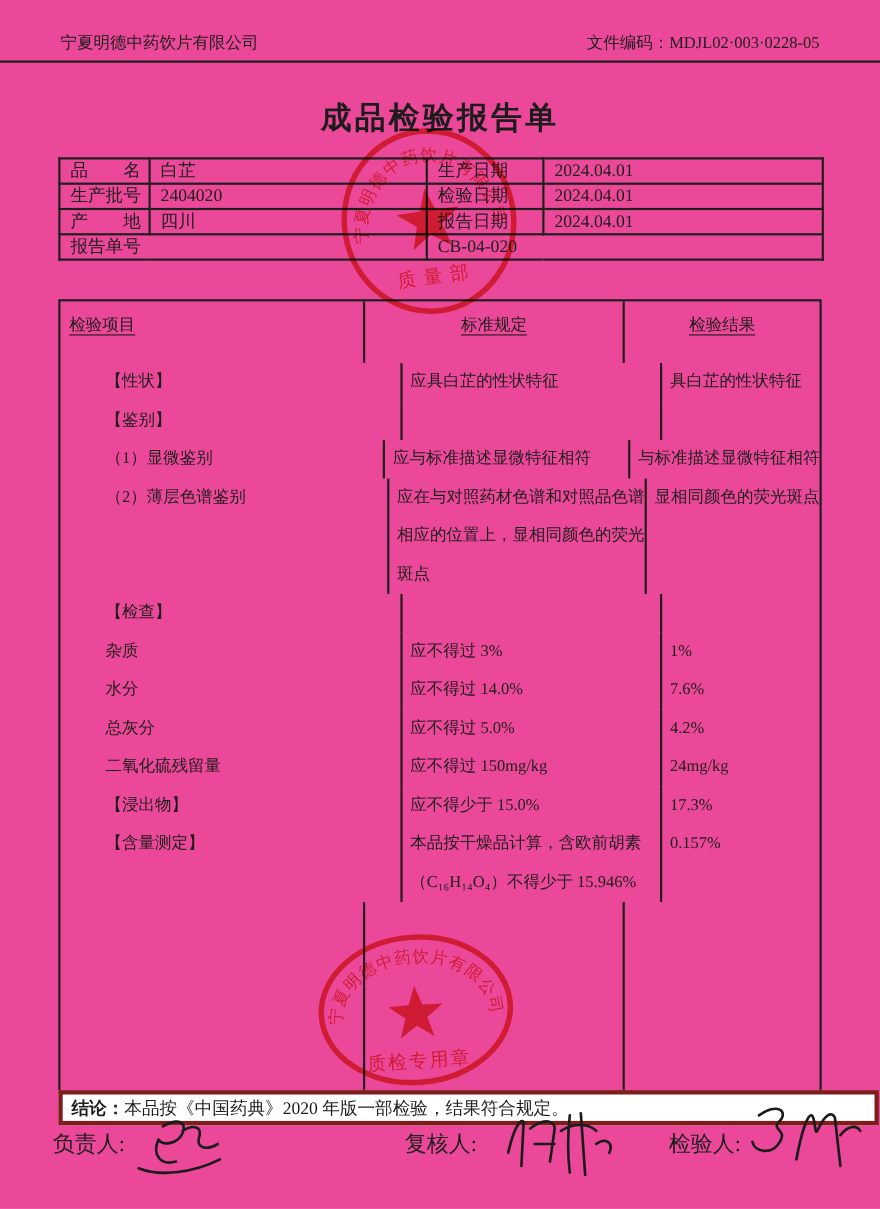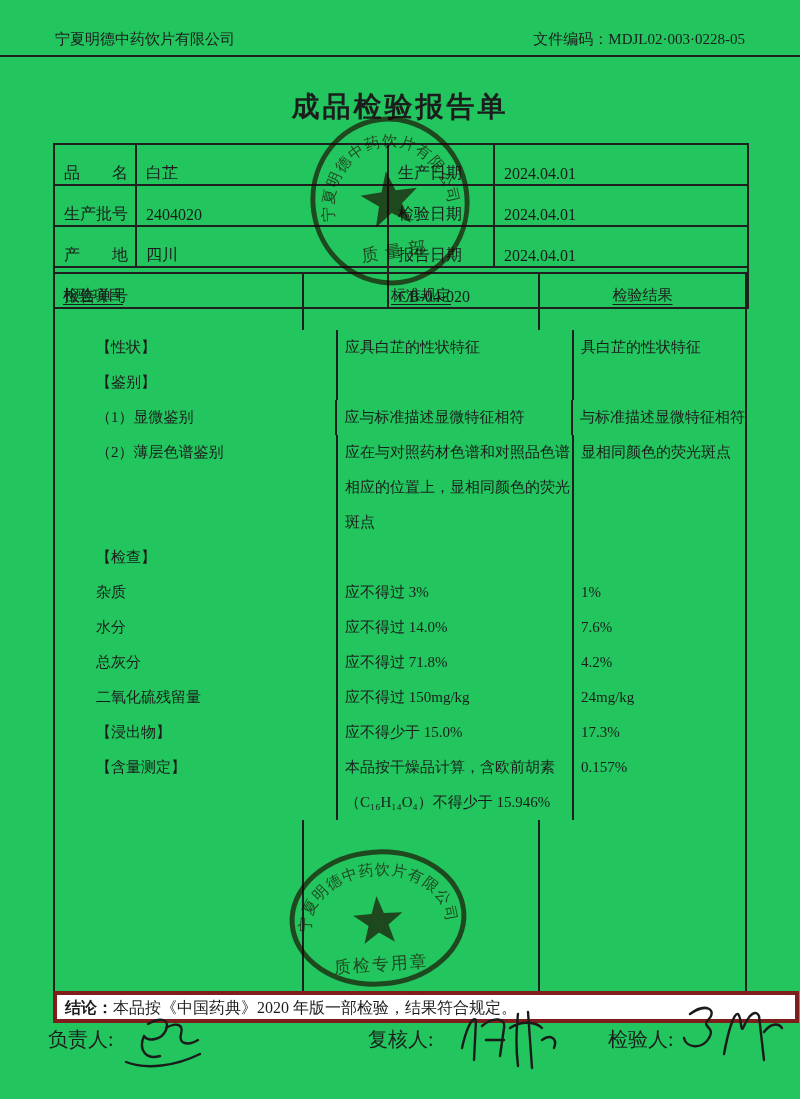--- a/index.html
+++ b/index.html
@@ -1,37 +1,37 @@
 <!DOCTYPE html>
 <html><head>
 <meta charset="utf-8">
 <style>
   * { margin:0; padding:0; box-sizing:border-box; }
   body { background:#ffffff; font-family:"Liberation Serif","DejaVu Serif",serif; color:#1c1c1c; }
-  .page { position:relative; width:800px; height:1099px; background:#22c55e; overflow:hidden; }
+  .page { position:relative; width:800px; height:1099px; background:#ec4899; overflow:hidden; }
 
   
   .doc-header { position:absolute; top:30px; left:55px; right:55px; display:flex; justify-content:space-between; font-size:15px; }
   .header-rule { position:absolute; top:55px; left:0; width:800px; height:2px; background:#1f1f1f; }
 
   
   .report-title { position:absolute; top:88px; left:0; width:800px; text-align:center; font-size:28px; font-weight:bold; letter-spacing:3px; }
 
   
   table.info { position:absolute; top:143px; left:53px; width:694px; border-collapse:collapse; table-layout:fixed; font-size:16px; }
-  table.info td { border:2px solid #1f1f1f; height:15px; padding:18px 6px 0 9px; white-space:nowrap; overflow:hidden; }
+  table.info td { border:2px solid #1f1f1f; height:15px; padding:0 6px 0 9px; white-space:nowrap; overflow:hidden; }
   table.info col.c1 { width:82px; } table.info col.c2 { width:252px; }
   table.info col.c3 { width:106px; } table.info col.c4 { width:254px; }
 
   
   .main-table { position:absolute; top:272px; left:53px; width:694px; height:721px; border:2px solid #1f1f1f; display:flex; flex-direction:column; font-size:15px; background:transparent; }
   .mt-header { display:flex; height:56px; }
   .mt-hcell { padding-top:12px; }
   .mt-hcell span { text-decoration:underline; text-underline-offset:4px; }
-  .mt-c1w { width:249px; border-right:2px solid #1f1f1f; }
+  .mt-c1w { width:277px; border-right:2px solid #1f1f1f; }
   .mt-c2w { width:236px; border-right:2px solid #1f1f1f; }
   .mt-c3w { flex:1; }
   .mt-h1 { padding-left:8px; text-align:left; }
   .mt-h2, .mt-h3 { text-align:center; }
   .mt-row { display:flex;padding-left:34px; }
   .mt-c { line-height:35px; white-space:pre; padding-left:7px; }
   .mt-filler { flex:1; display:flex; }
 
   
   .conclusion { position:absolute; top:991px; left:53px; width:746px; height:32px; border:4px solid #7f1d1d; font-size:16px; padding:3px 0 0 8px; background:#fff; }
@@ -133,21 +133,21 @@
           <div class="mt-c mt-c2w">应不得过 3%</div>
           <div class="mt-c mt-c3w">1%</div>
         </div>
         <div class="mt-row">
           <div class="mt-c mt-c1w">水分</div>
           <div class="mt-c mt-c2w">应不得过 14.0%</div>
           <div class="mt-c mt-c3w">7.6%</div>
         </div>
         <div class="mt-row">
           <div class="mt-c mt-c1w">总灰分</div>
-          <div class="mt-c mt-c2w">应不得过 71.8%</div>
+          <div class="mt-c mt-c2w">应不得过 5.0%</div>
           <div class="mt-c mt-c3w">4.2%</div>
         </div>
         <div class="mt-row">
           <div class="mt-c mt-c1w">二氧化硫残留量</div>
           <div class="mt-c mt-c2w">应不得过 150mg/kg</div>
           <div class="mt-c mt-c3w">24mg/kg</div>
         </div>
         <div class="mt-row">
           <div class="mt-c mt-c1w">【浸出物】</div>
           <div class="mt-c mt-c2w">应不得少于 15.0%</div>

